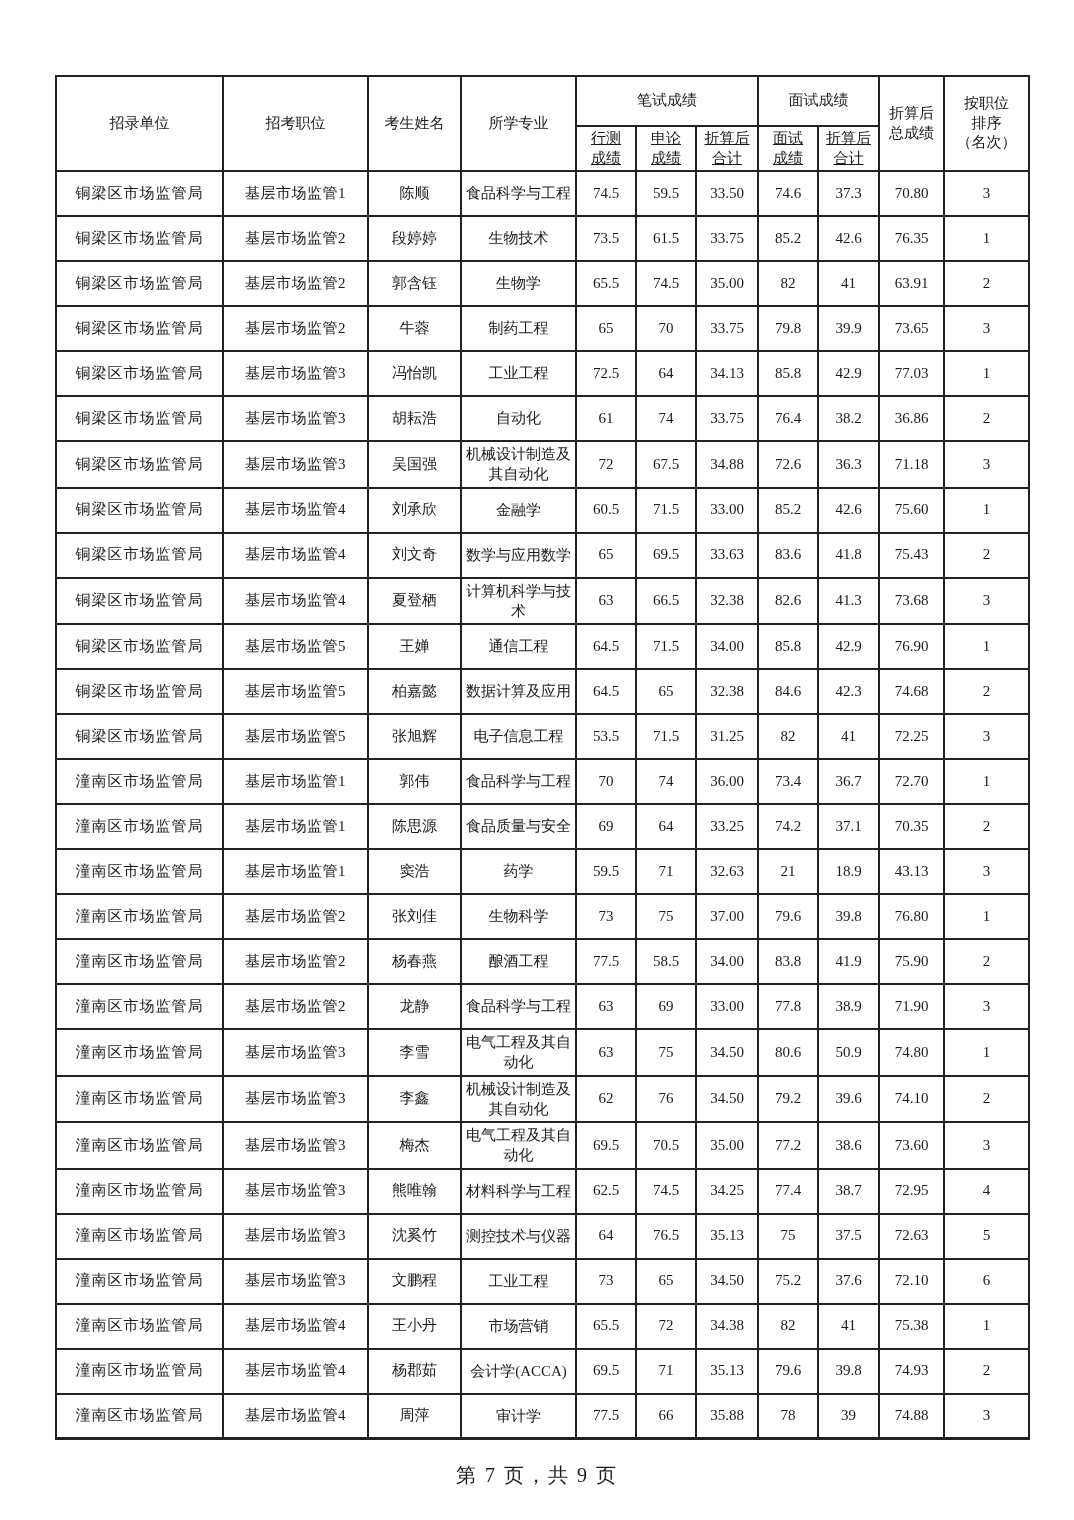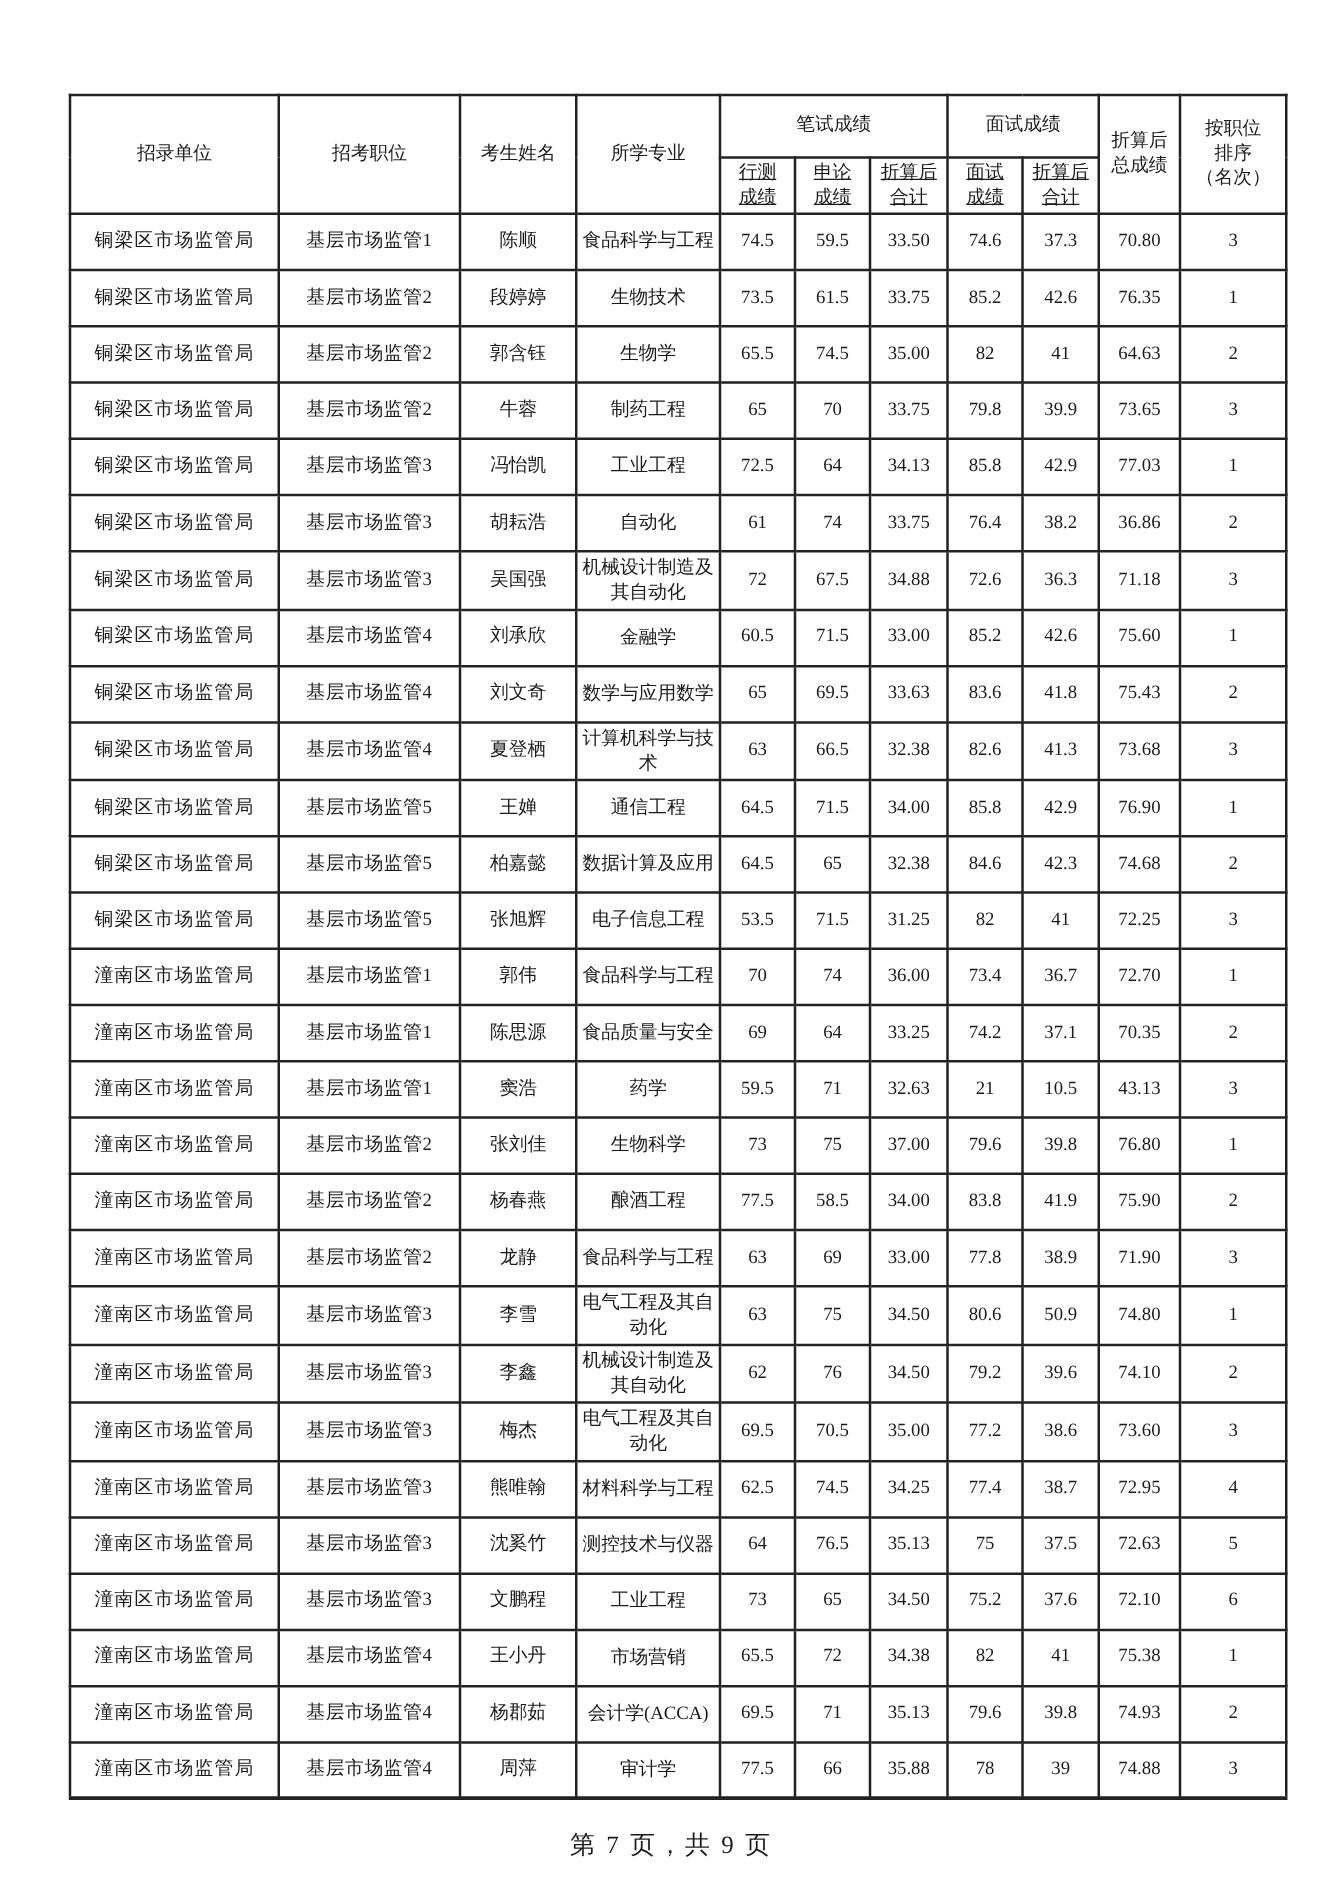--- a/index.html
+++ b/index.html
@@ -128,21 +128,21 @@
         <tr>
           <td class="c-unit">铜梁区市场监管局</td>
           <td class="c-position">基层市场监管2</td>
           <td class="c-name">郭含钰</td>
           <td class="c-major">生物学</td>
           <td class="c-xingce">65.5</td>
           <td class="c-shenlun">74.5</td>
           <td class="c-written-conv">35.00</td>
           <td class="c-interview">82</td>
           <td class="c-interview-conv">41</td>
-          <td class="c-total">64.63</td>
+          <td class="c-total">63.91</td>
           <td class="c-rank">2</td>
         </tr>
         <tr>
           <td class="c-unit">铜梁区市场监管局</td>
           <td class="c-position">基层市场监管2</td>
           <td class="c-name">牛蓉</td>
           <td class="c-major">制药工程</td>
           <td class="c-xingce">65</td>
           <td class="c-shenlun">70</td>
           <td class="c-written-conv">33.75</td>
@@ -296,21 +296,21 @@
         </tr>
         <tr>
           <td class="c-unit">潼南区市场监管局</td>
           <td class="c-position">基层市场监管1</td>
           <td class="c-name">窦浩</td>
           <td class="c-major">药学</td>
           <td class="c-xingce">59.5</td>
           <td class="c-shenlun">71</td>
           <td class="c-written-conv">32.63</td>
           <td class="c-interview">21</td>
-          <td class="c-interview-conv">10.5</td>
+          <td class="c-interview-conv">18.9</td>
           <td class="c-total">43.13</td>
           <td class="c-rank">3</td>
         </tr>
         <tr>
           <td class="c-unit">潼南区市场监管局</td>
           <td class="c-position">基层市场监管2</td>
           <td class="c-name">张刘佳</td>
           <td class="c-major">生物科学</td>
           <td class="c-xingce">73</td>
           <td class="c-shenlun">75</td>

